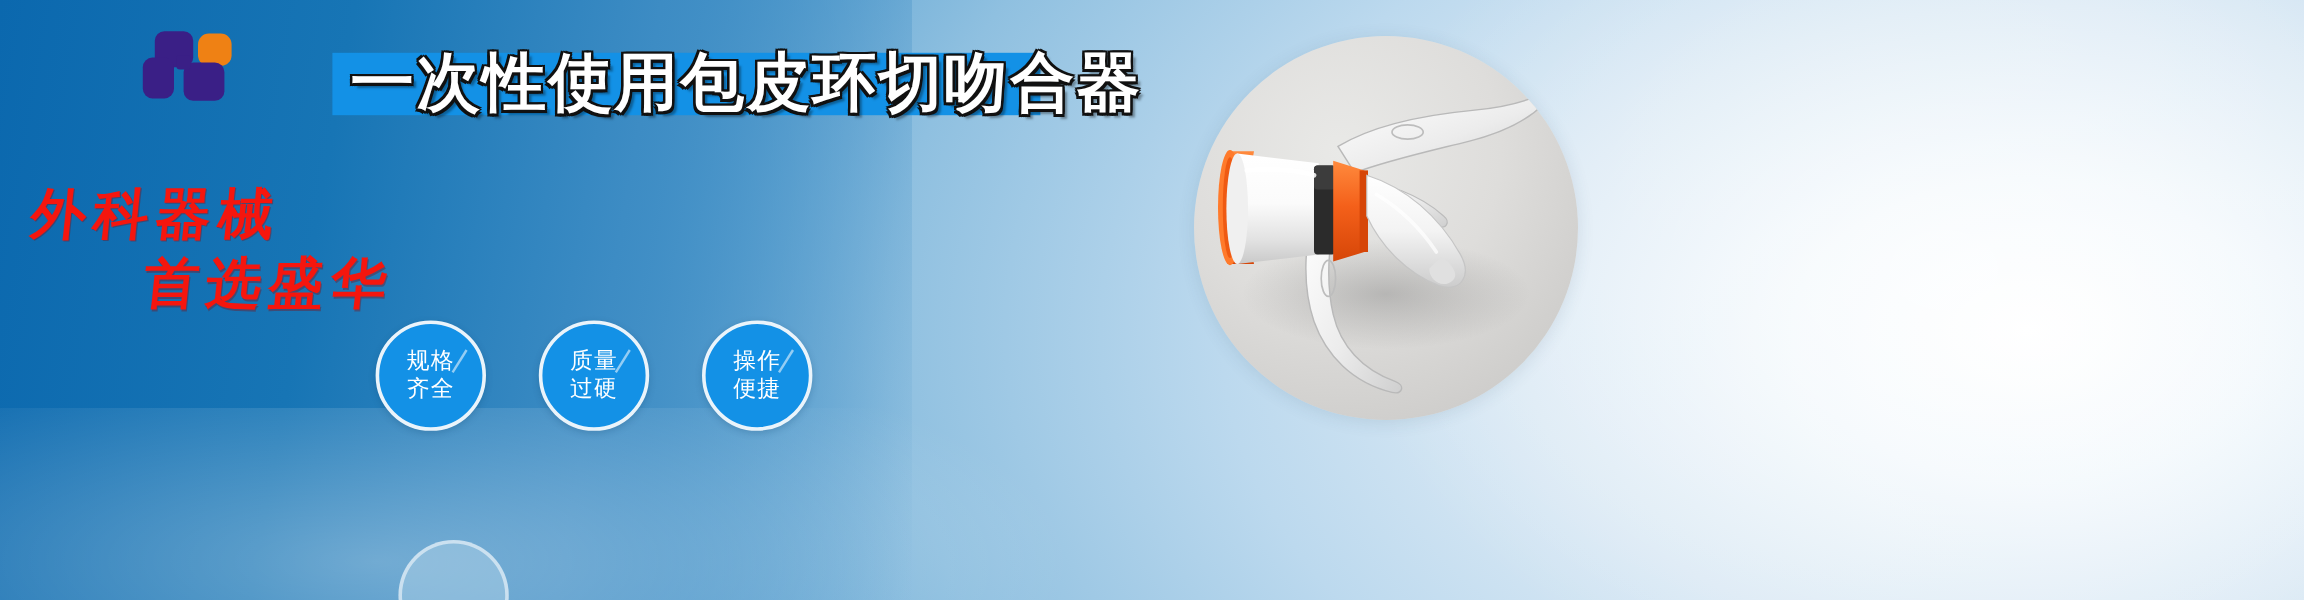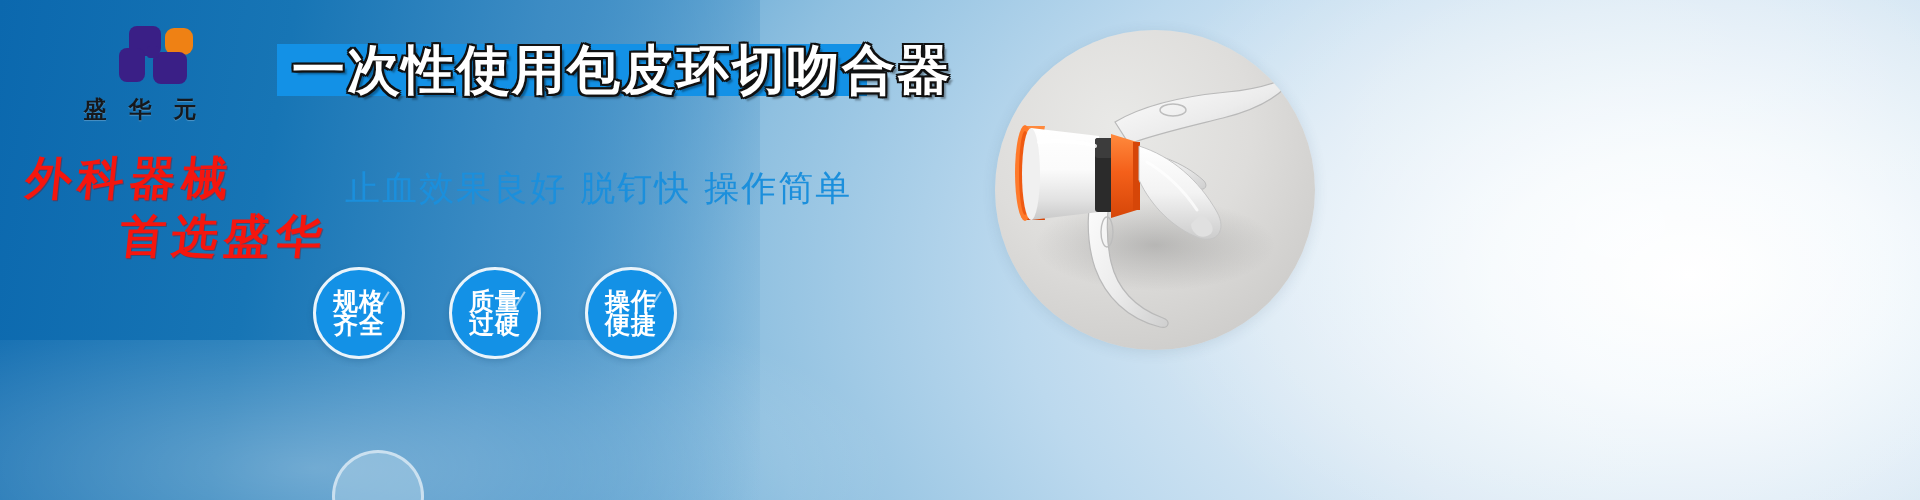--- a/index.html
+++ b/index.html
@@ -97,21 +97,21 @@
   #badges { position:absolute; left:313px; top:267px; display:flex; gap:44px; }
   .badge {
     position:relative;
     width:92px; height:92px; border-radius:50%;
     background:#1391e6;
     border:3px solid #eaf4fb;
     box-shadow:0 2px 6px rgba(10,60,100,.22);
     display:flex; flex-direction:column;
     align-items:center; justify-content:center;
     color:#ffffff;
-    font-size:25px; line-height:23px; font-weight:700;
+    font-size:19px; line-height:23px; font-weight:400;
     letter-spacing:1px;
     font-family:"DejaVu Sans","Liberation Sans",sans-serif;
   }
   .badge .slash {
     position:absolute; right:18px; top:20px;
     width:2px; height:22px; background:rgba(255,255,255,.55);
     transform:rotate(32deg);
   }
   .badge-l1, .badge-l2 { display:block; }
 
@@ -144,32 +144,30 @@
   <div id="bg-bottom-glow"></div>
 
   <div id="logo-block">
     <div id="logo-mark">
       <span class="lg-sq lg-a"></span>
       <span class="lg-sq lg-b"></span>
       <span class="lg-sq lg-c"></span>
       <span class="lg-sq lg-d"></span>
       <span class="lg-sq lg-e"></span>
     </div>
-    <div id="logo-text">盛 华 元</div>
   </div>
 
   <div id="title-bar"></div>
   <div id="title-text">一次性使用包皮环切吻合器</div>
 
   <div id="calligraphy">
     <div class="calli-line" id="calli-line-1">外科器械</div>
     <div class="calli-line" id="calli-line-2">首选盛华</div>
   </div>
 
-  <div id="subtitle">止血效果良好 脱钉快 操作简单</div>
 
   <div id="badges">
     <div class="badge">
       <span class="slash"></span>
       <span class="badge-l1">规格</span>
       <span class="badge-l2">齐全</span>
     </div>
     <div class="badge">
       <span class="slash"></span>
       <span class="badge-l1">质量</span>

